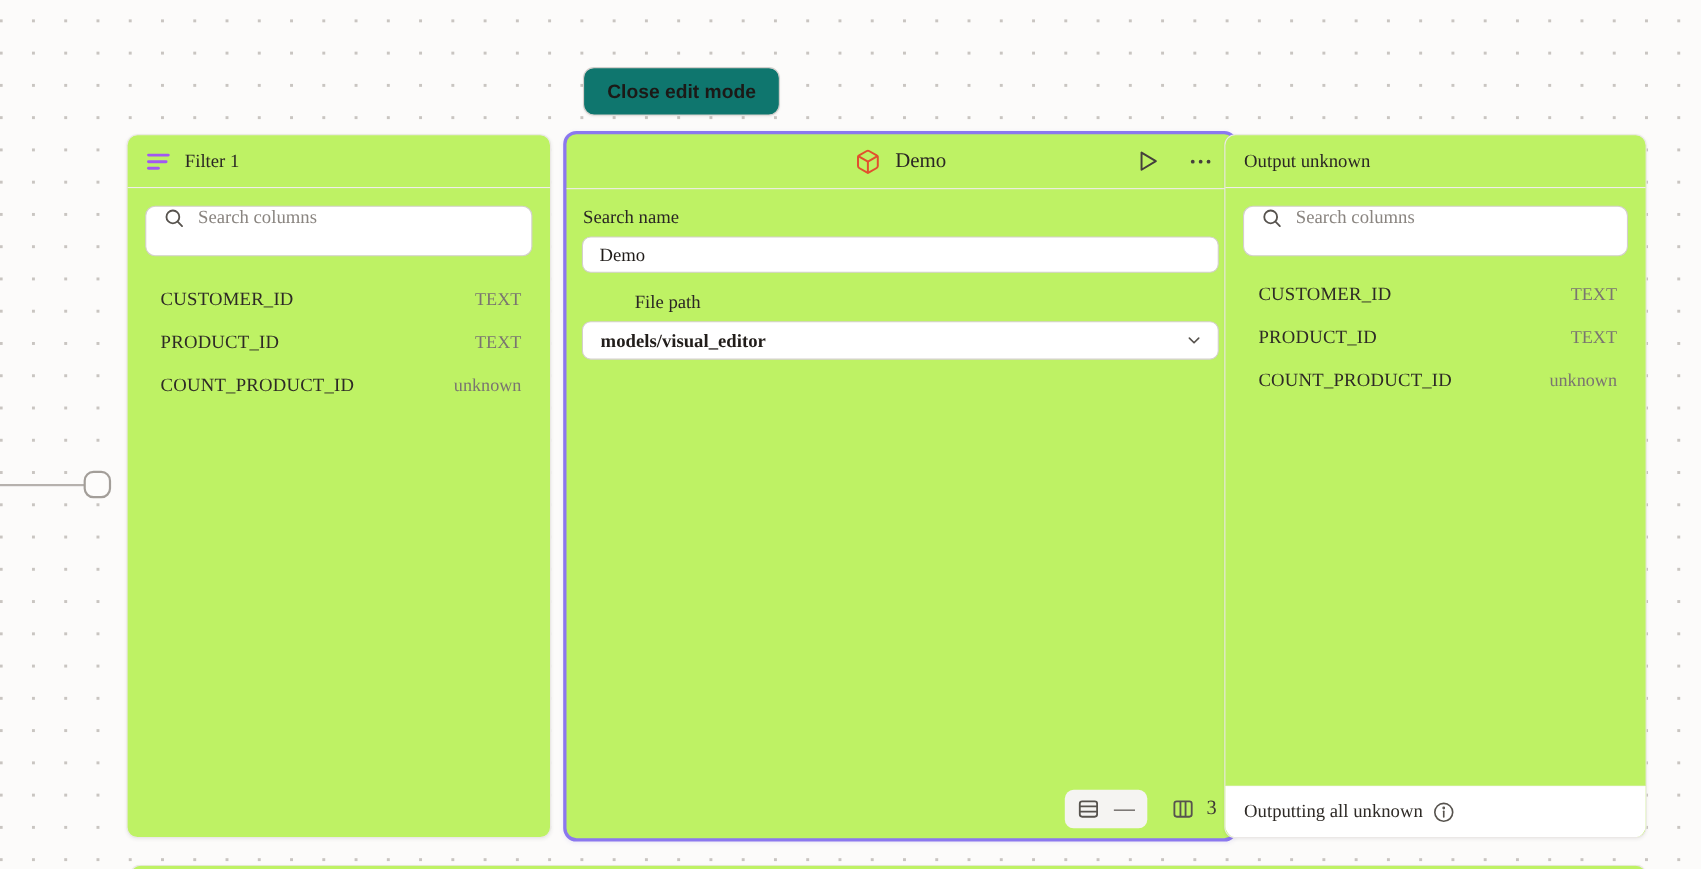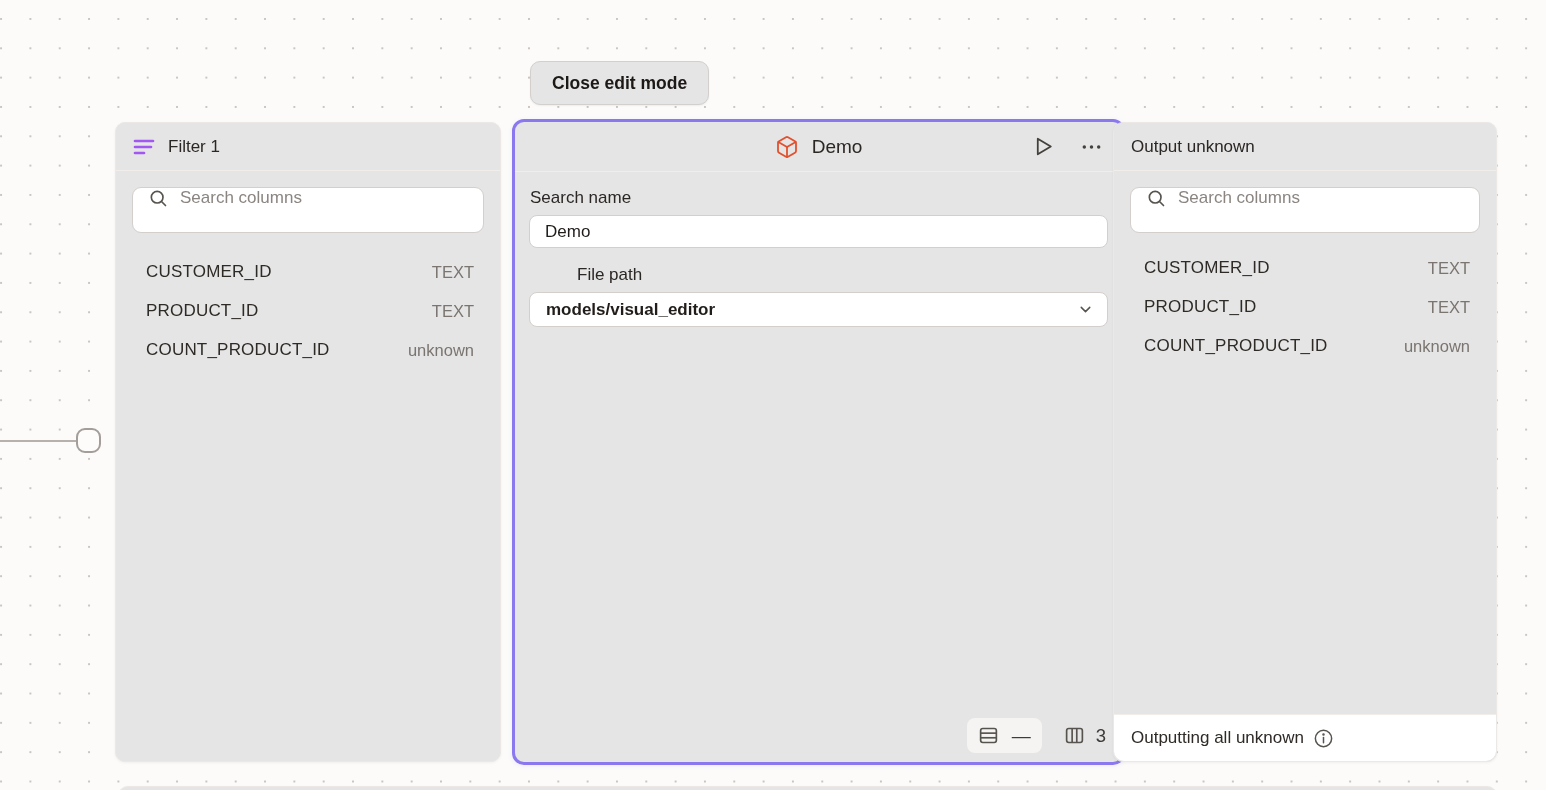--- a/index.html
+++ b/index.html
@@ -14,27 +14,27 @@
     color:#2b2724;
   }
 
   
   .edge-line { position:absolute; left:0; top:440px; width:77px; height:2px; background:#b6b1ad; }
   .edge-handle { position:absolute; left:76px; top:428px; width:25px; height:25px;
     background:#fdfcfb; border:2px solid #a39e99; border-radius:9px; }
 
   
   .close-btn { position:absolute; left:530px; top:61px; height:44px; padding:0 21px;
-    background:#e5e5e5; border:1px solid #d3cfcc; border-radius:10px;
+    background:#0f766e; border:1px solid #d3cfcc; border-radius:10px;
     font-family:inherit; font-size:17.5px; font-weight:700; color:#1c1917;
     display:flex; align-items:center; box-shadow:0 1px 2px rgba(28,25,23,.06); cursor:pointer; }
 
   
-  .panel { position:absolute; background:#e5e5e5; border:1px solid #ebe8e6; border-radius:10px;
-    box-shadow:0 1px 3px rgba(28,25,23,.05); }
+  .panel { position:absolute; background:#bef264; border:1px solid #ebe8e6; border-radius:10px;
+    box-shadow:0 1px 3px rgba(28,25,23,.05);font-family:Liberation Serif, serif; }
   .panel-header { height:48px; display:flex; align-items:center; gap:13px; padding:0 17px;
     border-bottom:1px solid #f0edeb; font-size:17px; font-weight:500; color:#2b2724; }
   .panel-body { padding:16px; }
 
   .search-box { height:46px; border:1px solid #d3cfcc; border-radius:9px; background:#fff;
     display:flex; align-items:flex-start; gap:12px; padding:0 15px; }
   .search-box input { border:none; outline:none; flex:1; font-family:inherit;
     font-size:17px; color:#2b2724; background:transparent; }
   .search-box input::placeholder { color:#8a8580; }
 

